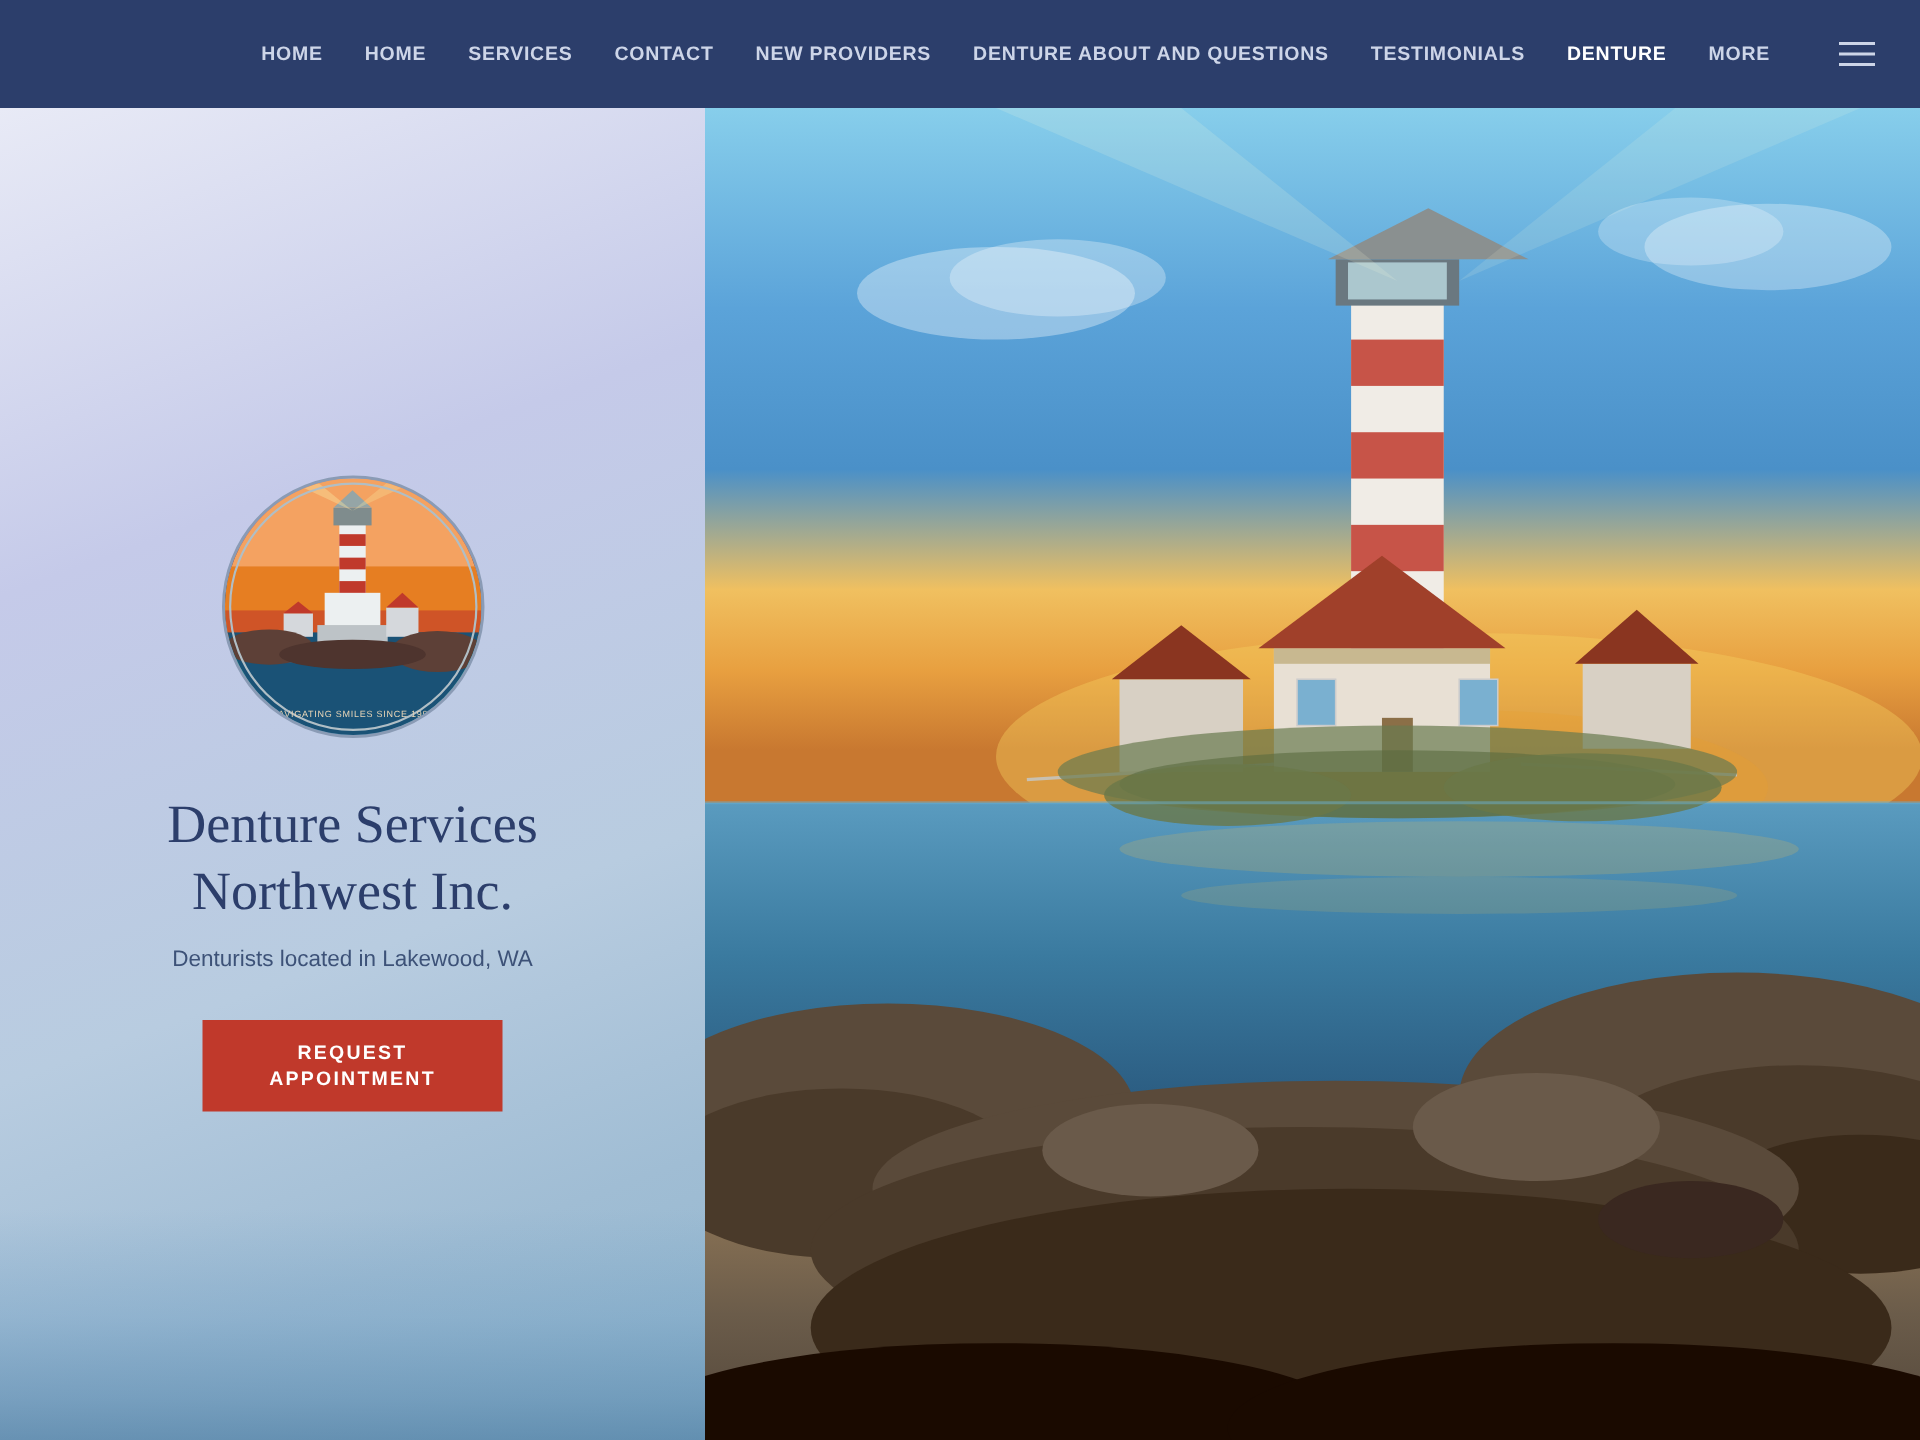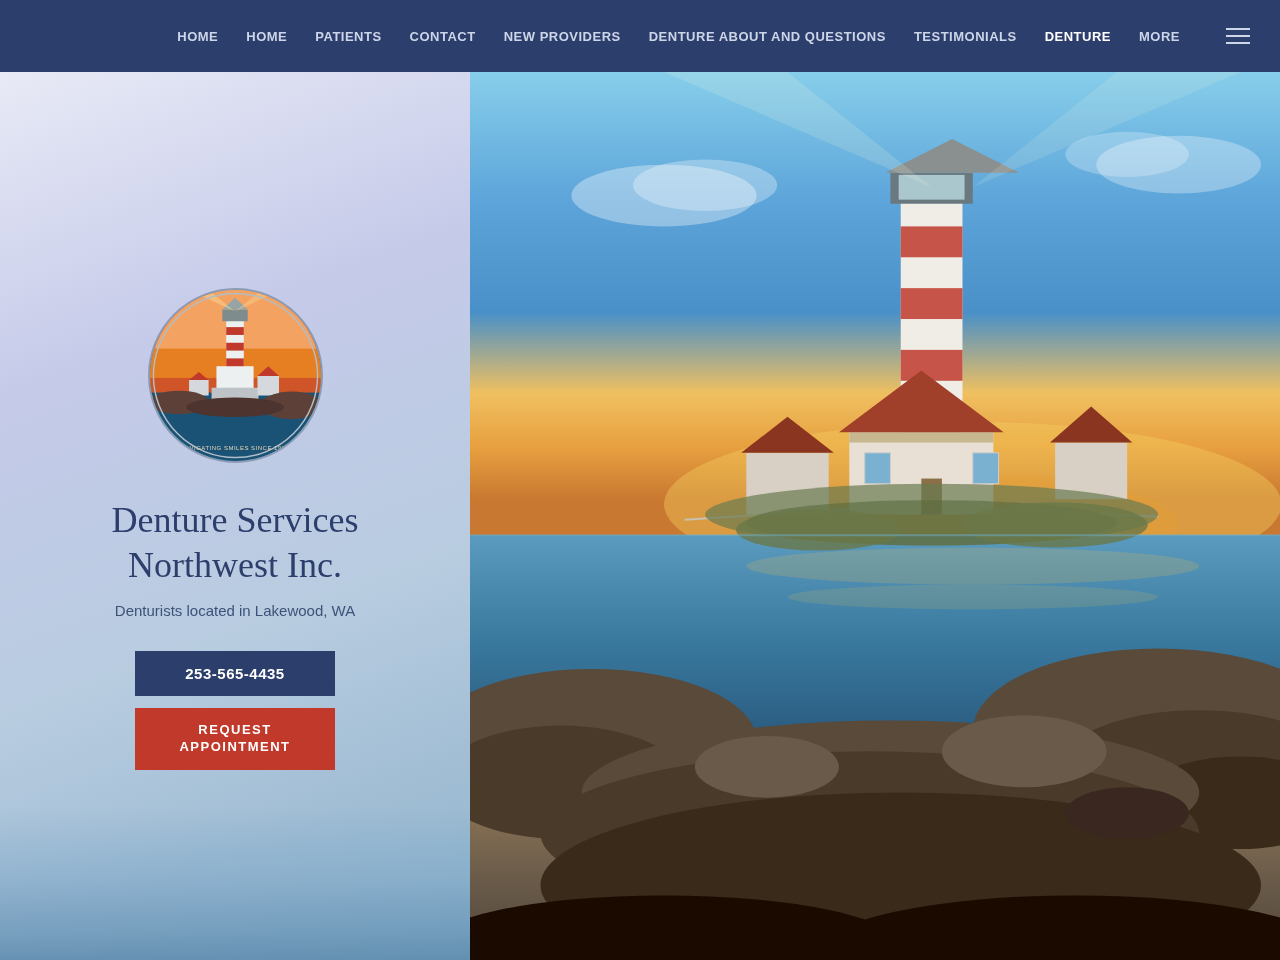--- a/index.html
+++ b/index.html
@@ -197,21 +197,21 @@
 
 <nav>
   <ul class="nav-links">
     <li>
       <a>HOME</a>
     </li>
     <li>
       <a>HOME</a>
     </li>
     <li>
-      <a>PATIENTS</a>
+      <a>SERVICES</a>
     </li>
     <li>
       <a>CONTACT</a>
     </li>
     <li>
       <a>NEW PROVIDERS</a>
     </li>
     <li>
       <a>DENTURE ABOUT AND QUESTIONS</a>
     </li>
@@ -282,21 +282,20 @@
 
           <circle cx="87.5" cy="87.5" r="84" fill="none" stroke="#b0bec5" stroke-width="1.5"></circle>
         </g>
       </svg>
     </div>
 
     <h1 class="business-name">Denture Services Northwest Inc.</h1>
 
     <p class="business-tagline">Denturists located in Lakewood, WA</p>
 
-    <button class="btn-phone">253-565-4435</button>
 
     <button class="btn-appointment">REQUEST APPOINTMENT</button>
 
   </div>
 
   <div class="hero-right">
     
     <svg class="lighthouse-scene" viewBox="0 0 810 888" xmlns="http://www.w3.org/2000/svg" preserveAspectRatio="xMidYMid slice">
       <defs>
         <linearGradient id="skyGrad" x1="0" y1="0" x2="0" y2="1">

